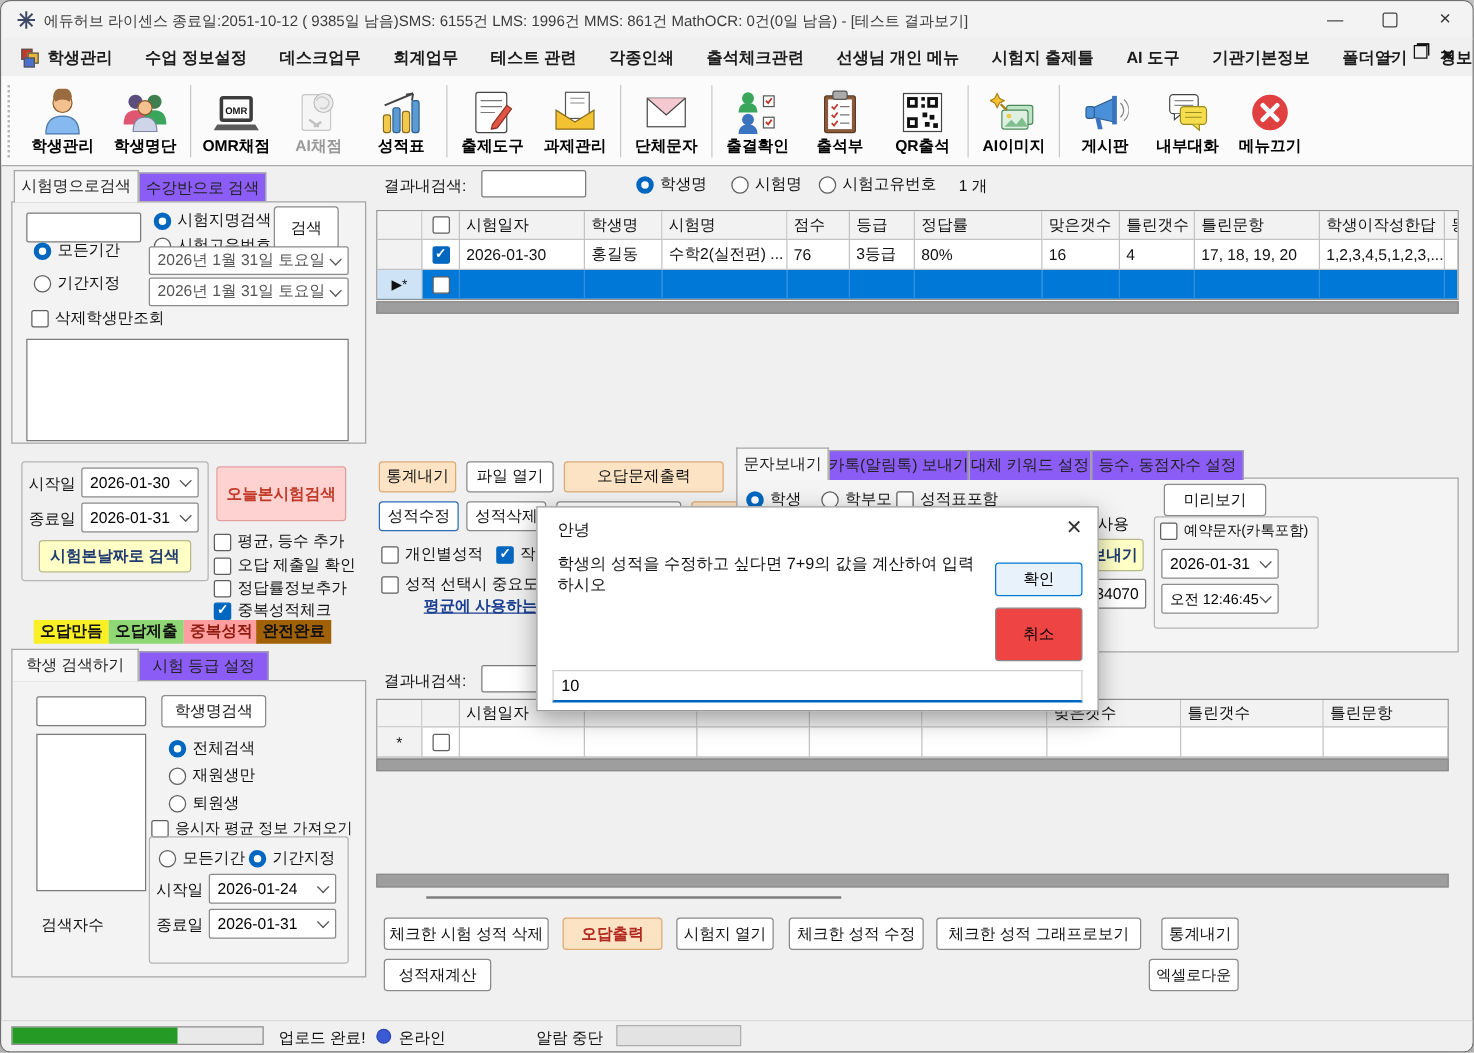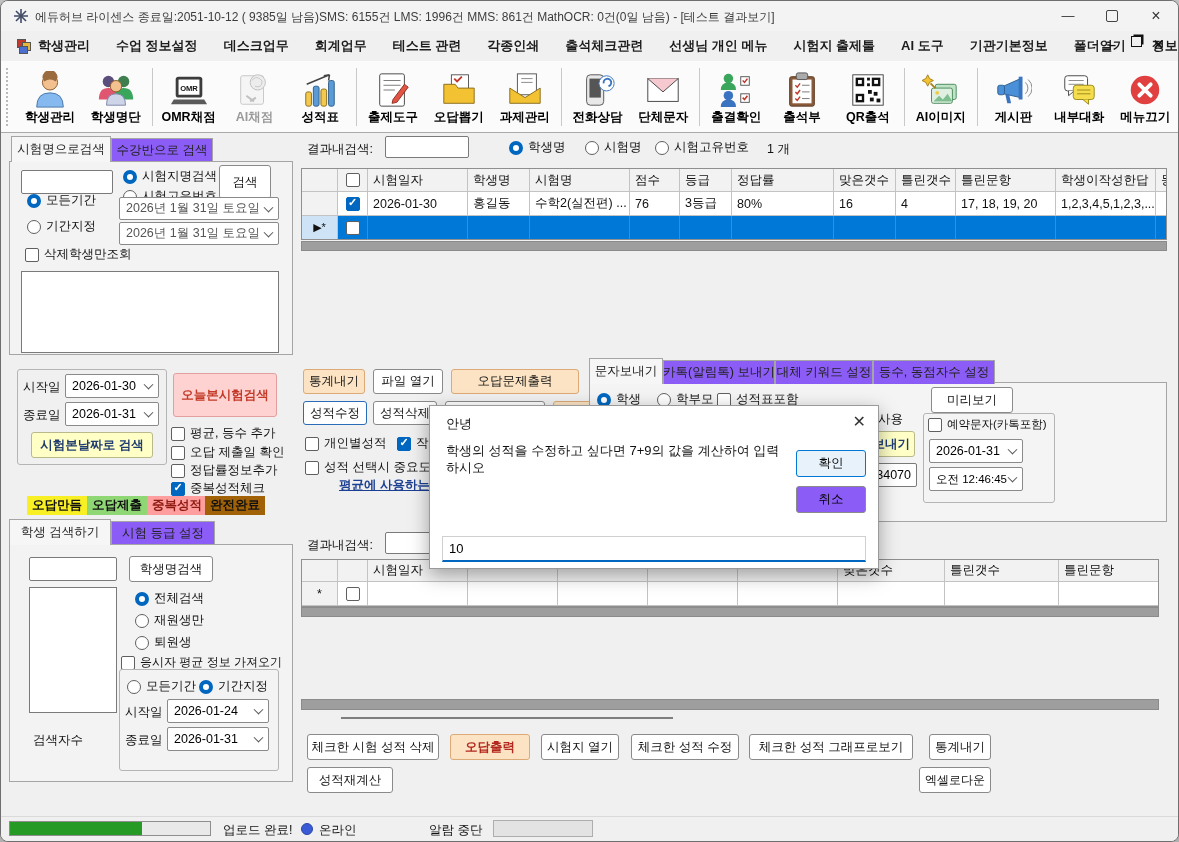--- a/index.html
+++ b/index.html
@@ -59,21 +59,21 @@
   .grow.sel .gc.rowsel{background:#cfe3f6;color:#111;border-right-color:#c3c3c3;}
   .scrollstrip{position:absolute;background:#9e9e9e;border:1px solid #8b8b8b;box-sizing:border-box;}
   
   .dialog{position:absolute;left:428px;top:404px;width:448px;height:162px;background:#fff;border:1px solid #9a9a9a;
           box-shadow:0 6px 18px rgba(0,0,0,.35);z-index:50;}
   .dlg-title{position:absolute;left:16px;top:9px;font-size:13px;color:#111;}
   .dlg-x{position:absolute;right:12px;top:6px;font-size:16px;color:#333;}
   .dlg-msg{position:absolute;left:16px;top:36px;width:340px;font-size:13px;color:#111;line-height:17px;}
   .dlg-ok{position:absolute;left:366px;top:44px;width:70px;height:27px;background:#e7f2fb;border:1.5px solid #0078d4;border-radius:3px;
           display:flex;align-items:center;justify-content:center;font-size:12.5px;box-sizing:border-box;}
-  .dlg-cancel{position:absolute;left:366px;top:80px;width:70px;height:27px;background:#8b5cf6;border:1px solid #8a8a8a;border-radius:3px;
+  .dlg-cancel{position:absolute;left:366px;top:80px;width:70px;height:43px;background:#ef4444;border:1px solid #8a8a8a;border-radius:3px;
           display:flex;align-items:center;justify-content:center;font-size:12.5px;box-sizing:border-box;}
   .dlg-input{position:absolute;left:12px;top:130px;width:424px;height:26px;background:#fff;border:1px solid #d0d0d0;
           border-bottom:2px solid #0067c0;box-sizing:border-box;font-size:13px;display:flex;align-items:center;padding:0 6px;}
   
   .statusbar{position:absolute;left:0;bottom:0;right:0;height:24px;background:#f0f0f0;border-top:1px solid #dadada;}
   .pbar{position:absolute;left:8px;top:4px;width:202px;height:15px;border:1px solid #8e8e8e;background:#e9e9e9;box-sizing:border-box;}
   .pfill{height:100%;background:#259a25;}
   .dot{position:absolute;width:12px;height:12px;border-radius:50%;background:#3b5bd6;border:1px solid #2b46a8;box-sizing:border-box;}
   .inset{position:absolute;background:#e3e3e3;border:1px solid #aeaeae;box-sizing:border-box;}
 </style>
@@ -184,45 +184,28 @@
           <rect x="6" y="3" width="26" height="34" rx="2" fill="#fff" stroke="#444"></rect>
           <line x1="10" y1="10" x2="28" y2="10" stroke="#777"></line>
           <line x1="10" y1="15" x2="28" y2="15" stroke="#777"></line>
           <line x1="10" y1="20" x2="22" y2="20" stroke="#777"></line>
           <path d="M20 30 L32 14 l4 3 L24 33 l-5 1 Z" fill="#e05544" stroke="#8e2d22"></path>
         </svg>
       <span class="tl">출제도구</span>
     </div>
     <div class="titem">
       <svg viewBox="0 0 40 40">
-          <rect x="12" y="4" width="18" height="18" fill="#fff" stroke="#555"></rect>
-          <path d="M15 8 l3 3 5 -5" stroke="#c0392b" stroke-width="2" fill="none"></path>
-          <path d="M4 14 h12 l3 4 h17 v16 H4 Z" fill="#f2c232" stroke="#8a6d1d"></path>
-        </svg>
-      <span class="tl">오답뽑기</span>
-    </div>
-    <div class="titem">
-      <svg viewBox="0 0 40 40">
           <rect x="12" y="3" width="20" height="22" fill="#fff" stroke="#555"></rect>
           <line x1="16" y1="8" x2="28" y2="8" stroke="#888"></line>
           <line x1="16" y1="12" x2="28" y2="12" stroke="#888"></line>
           <path d="M4 18 l16 10 16 -10 v16 H4 Z" fill="#f2c232" stroke="#8a6d1d"></path>
         </svg>
       <span class="tl">과제관리</span>
     </div>
     <div class="tsep"></div>
-    <div class="titem">
-      <svg viewBox="0 0 40 40">
-          <rect x="8" y="4" width="18" height="32" rx="4" fill="#e8e8e8" stroke="#555"></rect>
-          <rect x="11" y="8" width="12" height="20" fill="#555"></rect>
-          <circle cx="29" cy="13" r="8" fill="#fff" stroke="#3a74c0"></circle>
-          <path d="M26 13 a4 4 0 1 1 5 3" stroke="#3a74c0" stroke-width="2" fill="none"></path>
-        </svg>
-      <span class="tl">전화상담</span>
-    </div>
     <div class="titem">
       <svg viewBox="0 0 40 40">
           <rect x="4" y="8" width="32" height="24" fill="#fff" stroke="#444"></rect>
           <path d="M4 8 l16 14 16 -14" fill="#f6c8d0" stroke="#444"></path>
         </svg>
       <span class="tl">단체문자</span>
     </div>
     <div class="tsep"></div>
     <div class="titem">
       <svg viewBox="0 0 40 40">

